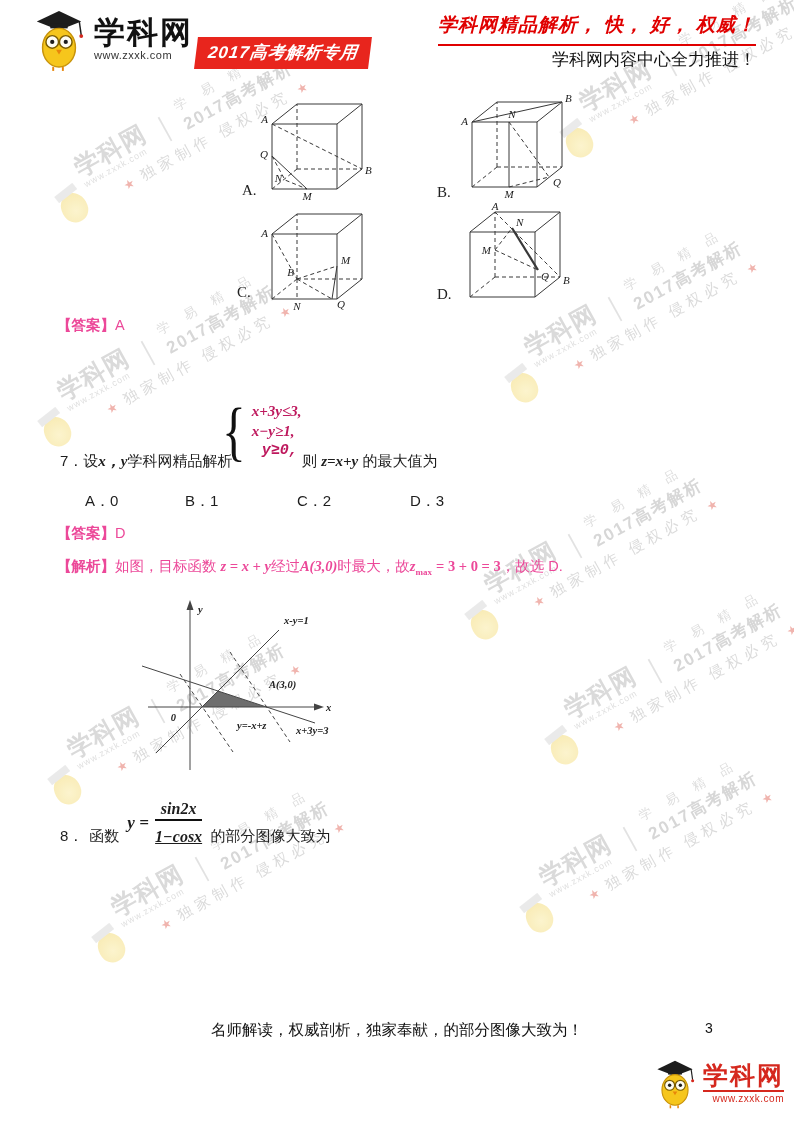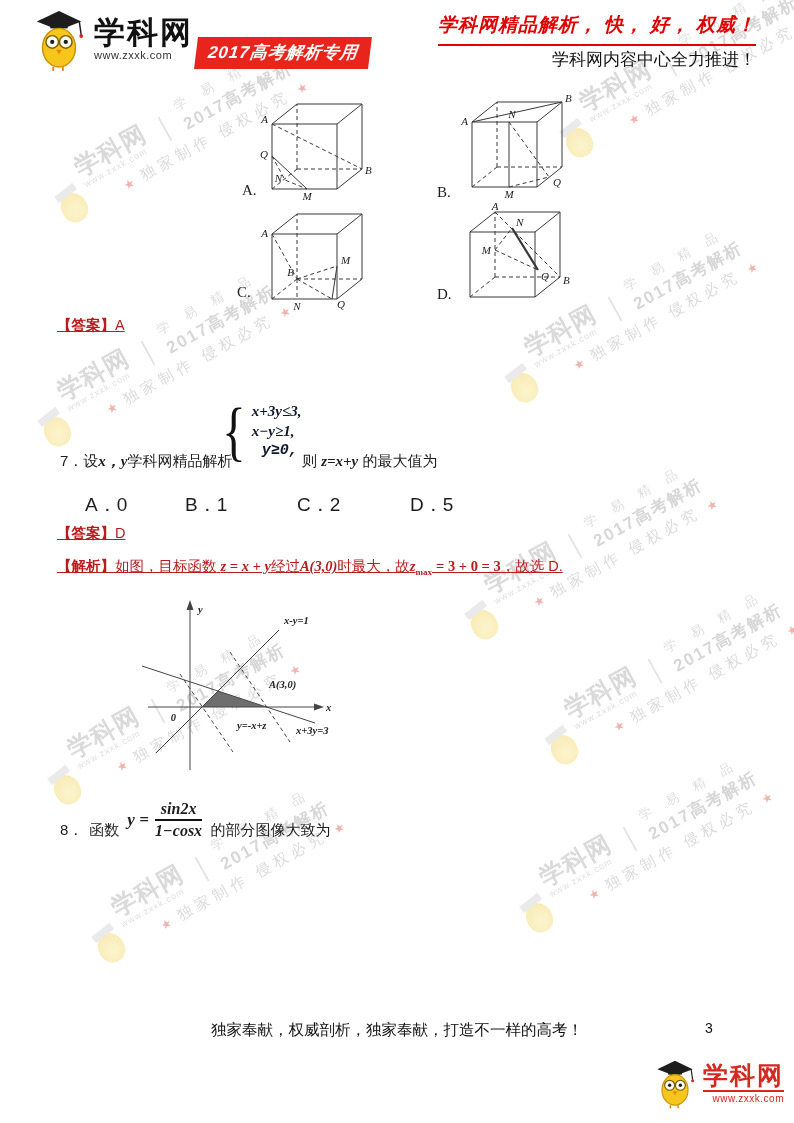--- a/index.html
+++ b/index.html
@@ -68,61 +68,61 @@
   .cube text {
     font-family:"Liberation Serif", serif; font-style:italic;
     font-size:11px; fill:#222; stroke:none;
   }
   .fig-cap {
     position:absolute; z-index:1; font-family:"Liberation Serif", serif;
     font-size:15px; color:#222;
   }
 
   
-  .red { color:#b91c1c;text-decoration:underline; }
+  .red { color:#ec4899; }
   .tag { font-weight:700; }
   .ans-line { font-size:14.5px; z-index:1; }
   .ana-par { font-size:14.5px; line-height:31px; z-index:1; width:692px; }
   .math { font-family:"Liberation Serif", serif; font-style:italic; font-weight:700; }
   .math-up { font-family:"Liberation Serif", serif; font-weight:700; }
   sub.mx { font-size:9px; font-style:normal; }
 
   
   .q7-stem { font-size:15px; z-index:1; }
   .constraints { display:flex; align-items:center; z-index:1; }
   .brace-glyph {
     font-family:"Liberation Serif", serif; font-size:66px; font-weight:400;
     line-height:0.9; transform:scaleX(.75); color:#111;
   }
   .cons-lines {
     font-family:"Liberation Serif", serif; font-style:italic; font-weight:700;
-    font-size:15px; line-height:20px; color:#0f172a; margin-left:2px;
+    font-size:15px; line-height:20px; color:#be185d; margin-left:2px;
   }
   .cons-lines div:nth-child(3) { padding-left:10px;font-family:Liberation Mono, monospace; }
-  .opt { font-size:19px; z-index:1; }
+  .opt { font-size:15px; z-index:1; }
 
   
   .graph { position:absolute; z-index:1; }
   .graph line { stroke:#444; stroke-width:1; }
   .graph .dash { stroke-dasharray:4 3; stroke-width:1; }
   .graph polygon.arrow { fill:#444; }
   .graph polygon.region { fill:#6e6e6e; stroke:none; }
   .graph text {
     font-family:"Liberation Serif", serif; font-style:italic; font-weight:700;
     font-size:10.5px; fill:#222;
   }
 
   
   .q8-row { display:flex; align-items:flex-end; gap:6px; font-size:15px; z-index:1; }
   .formula { display:inline-flex; align-items:center; gap:6px; margin:0 2px; }
   .f-lhs { font-family:"Liberation Serif", serif; font-style:italic; font-weight:700; font-size:17px; }
   .frac { display:inline-flex; flex-direction:column; align-items:center;
           font-family:"Liberation Serif", serif; font-weight:700; font-style:italic; font-size:16px; }
   .frac .num { display:block; border-bottom:2px solid #111; padding:0 6px 1px; }
-  .frac .den { display:block; padding-top:1px; }
+  .frac .den { display:block; padding-top:7px;text-decoration:underline; }
 
   
   .foot-slogan { left:0; right:0; top:1020px; text-align:center; font-size:15.5px; color:#111; z-index:1; }
   .page-num { left:705px; top:1020px; font-size:14px; color:#111; z-index:1; }
   .foot-logo { left:652px; top:1056px; display:flex; align-items:center; gap:5px; z-index:2; }
   .foot-brand { font-size:25px; font-weight:900; color:#d5281e; letter-spacing:2px; line-height:1; }
   .foot-rule { height:2px; background:#d5281e; margin:2px 0 1px; }
   .foot-url { font-size:10px; color:#d5281e; letter-spacing:.5px; text-align:right; }
 </style>
 </head>
@@ -423,21 +423,21 @@
   </div>
   <div class="abs q7-stem" style="left:302px;top:452px">
     <span>则</span>
     <span class="math">z=x+y</span>
     <span>的最大值为</span>
   </div>
 
   <div class="abs opt" style="left:85px;top:492px">A．0</div>
   <div class="abs opt" style="left:185px;top:492px">B．1</div>
   <div class="abs opt" style="left:297px;top:492px">C．2</div>
-  <div class="abs opt" style="left:410px;top:492px">D．5</div>
+  <div class="abs opt" style="left:410px;top:492px">D．3</div>
 
   <div class="abs ans-line red" style="left:57px;top:524px">
     <span class="tag">【答案】</span><span>D</span>
   </div>
   <div class="abs ans-line red" style="left:57px;top:557px">
     <span class="tag">【解析】</span><span>如图，目标函数</span>
     <span class="math">z = x + y</span><span>经过</span><span class="math">A(3,0)</span><span>时最大，故</span><span class="math">z</span><sub class="mx math-up">max</sub>
     <span class="math-up">= 3 + 0 = 3</span><span>，故选 D.</span>
   </div>
 
@@ -466,21 +466,21 @@
     <span class="formula">
       <span class="f-lhs">y =</span>
       <span class="frac">
         <span class="num">sin2x</span>
         <span class="den">1−cosx</span>
       </span>
     </span>
     <span>的部分图像大致为</span>
   </div>
 
-  <div class="abs foot-slogan">独家奉献，权威剖析，独家奉献，打造不一样的高考！</div>
+  <div class="abs foot-slogan">名师解读，权威剖析，独家奉献，的部分图像大致为！</div>
   <div class="abs page-num">3</div>
 
   <div class="abs foot-logo">
     <svg class="owl-svg" width="46" height="54" viewBox="0 0 60 68">
       <polygon points="7,16 30,5 53,16 30,25" fill="#1d1d1d"></polygon>
       <rect x="21" y="18" width="18" height="5" fill="#1d1d1d"></rect>
       <line x1="51" y1="16" x2="53" y2="30" stroke="#1d1d1d" stroke-width="1.5"></line>
       <circle cx="53" cy="31" r="2" fill="#d5281e"></circle>
       <ellipse cx="30" cy="43" rx="17" ry="20" fill="#f6c61c" stroke="#c8930b" stroke-width="1.5"></ellipse>
       <circle cx="23" cy="37" r="6.5" fill="#fffdf2" stroke="#7a5c00" stroke-width="1.5"></circle>

